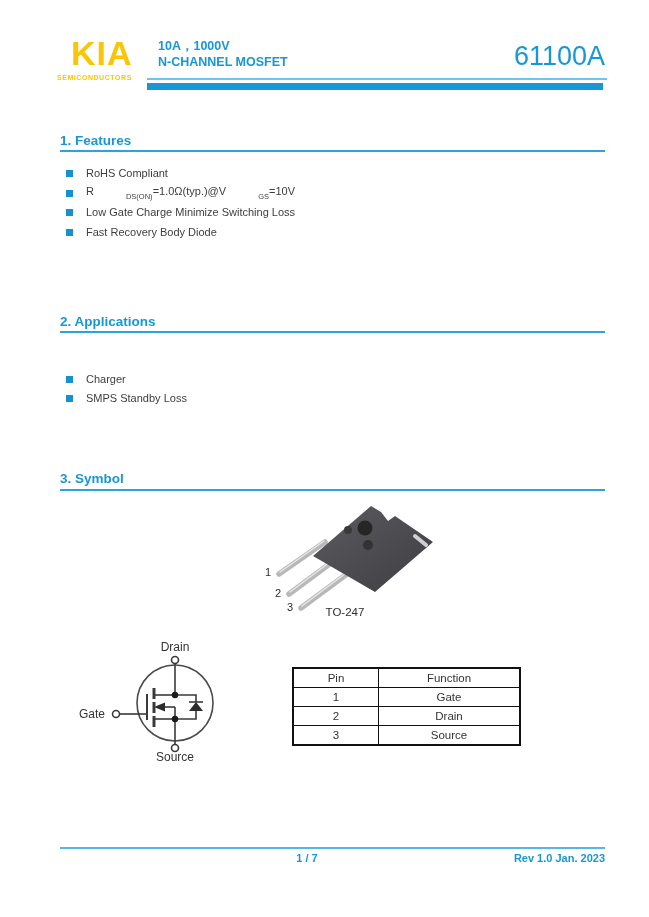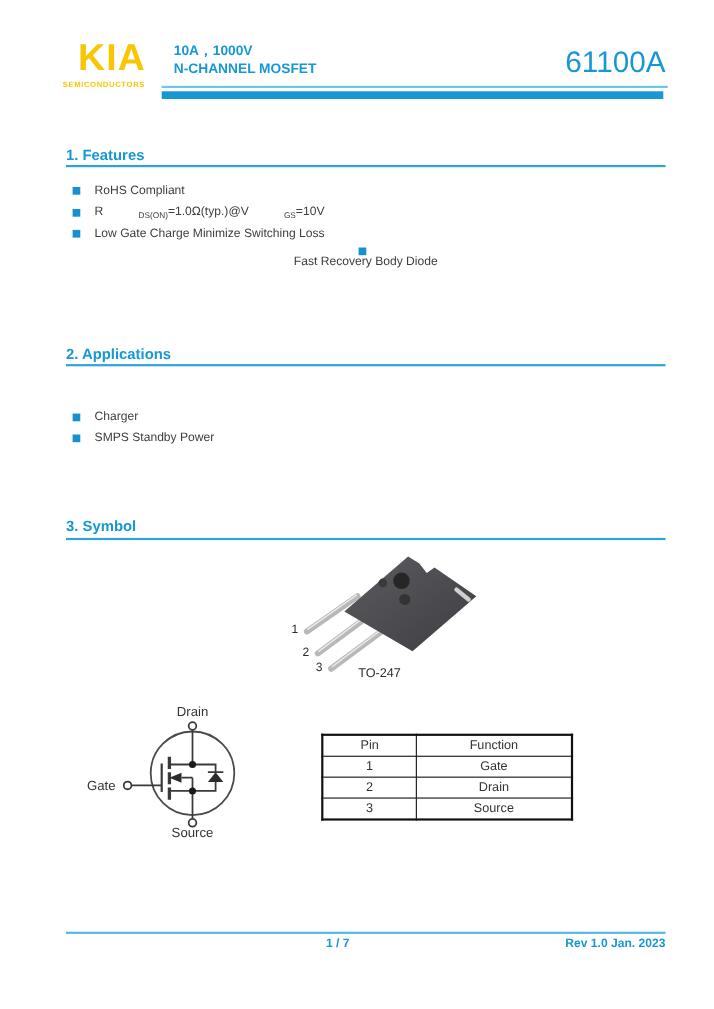--- a/index.html
+++ b/index.html
@@ -71,35 +71,35 @@
     <span class="bullet-text">RoHS Compliant</span>
   </div>
   <div class="abs bullet-row" style="top:186px;">
     <span class="bullet"></span>
     <span class="bullet-text"><span>R</span><sub>DS(ON)</sub><span>=1.0Ω(typ.)@V</span><sub>GS</sub><span>=10V</span></span>
   </div>
   <div class="abs bullet-row" style="top:205px;">
     <span class="bullet"></span>
     <span class="bullet-text">Low Gate Charge Minimize Switching Loss</span>
   </div>
-  <div class="abs bullet-row" style="top:225px;flex-direction:column;">
+  <div class="abs bullet-row" style="top:225px;">
     <span class="bullet"></span>
     <span class="bullet-text">Fast Recovery Body Diode</span>
   </div>
 
   <div class="abs section-heading" style="top:314px;">2. Applications</div>
   <div class="abs section-rule" style="top:331px;"></div>
 
   <div class="abs bullet-row" style="top:372px;">
     <span class="bullet"></span>
     <span class="bullet-text">Charger</span>
   </div>
   <div class="abs bullet-row" style="top:391px;">
     <span class="bullet"></span>
-    <span class="bullet-text">SMPS Standby Power</span>
+    <span class="bullet-text">SMPS Standby Loss</span>
   </div>
 
   <div class="abs section-heading" style="top:471px;">3. Symbol</div>
   <div class="abs section-rule" style="top:489px;"></div>
 
   <div class="abs pkg-figure">
     <svg width="225" height="132" viewBox="0 0 225 132">
       <defs>
         <linearGradient id="bodyGrad" x1="0" y1="0" x2="1" y2="1">
           <stop offset="0" stop-color="#5c5c60"></stop>

